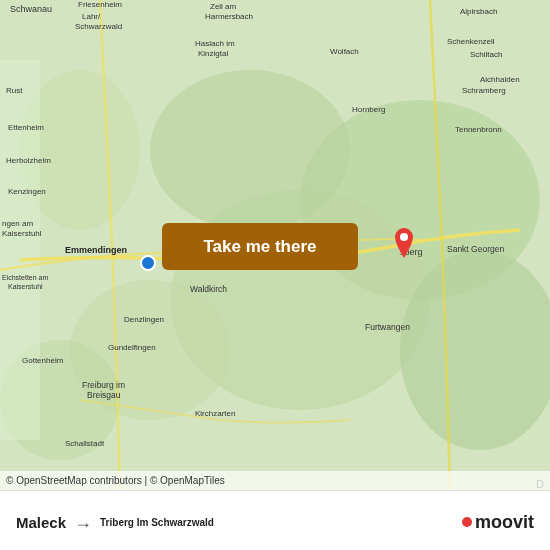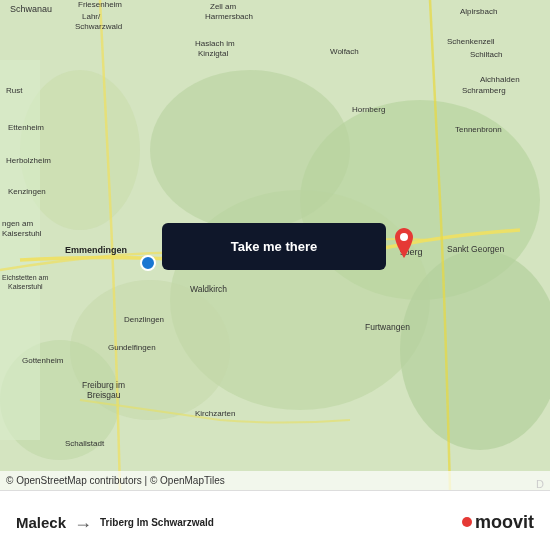--- a/index.html
+++ b/index.html
@@ -25,27 +25,27 @@
       position: absolute;
       top: 0; left: 0;
       width: 100%; height: 100%;
     }
 
     
     .take-me-there-btn {
       position: absolute;
       top: 223px;
       left: 162px;
-      width: 224px;
+      width: 196px;
       height: 47px;
-      background: #0f172a;
+      background: #a16207;
       color: white;
       border: none;
       border-radius: 6px;
-      font-size: 13px;
+      font-size: 17px;
       font-weight: bold;
       cursor: pointer;
       display: flex;
       align-items: center;
       justify-content: center;
       z-index: 10;
     }
 
     
     .marker-origin {

